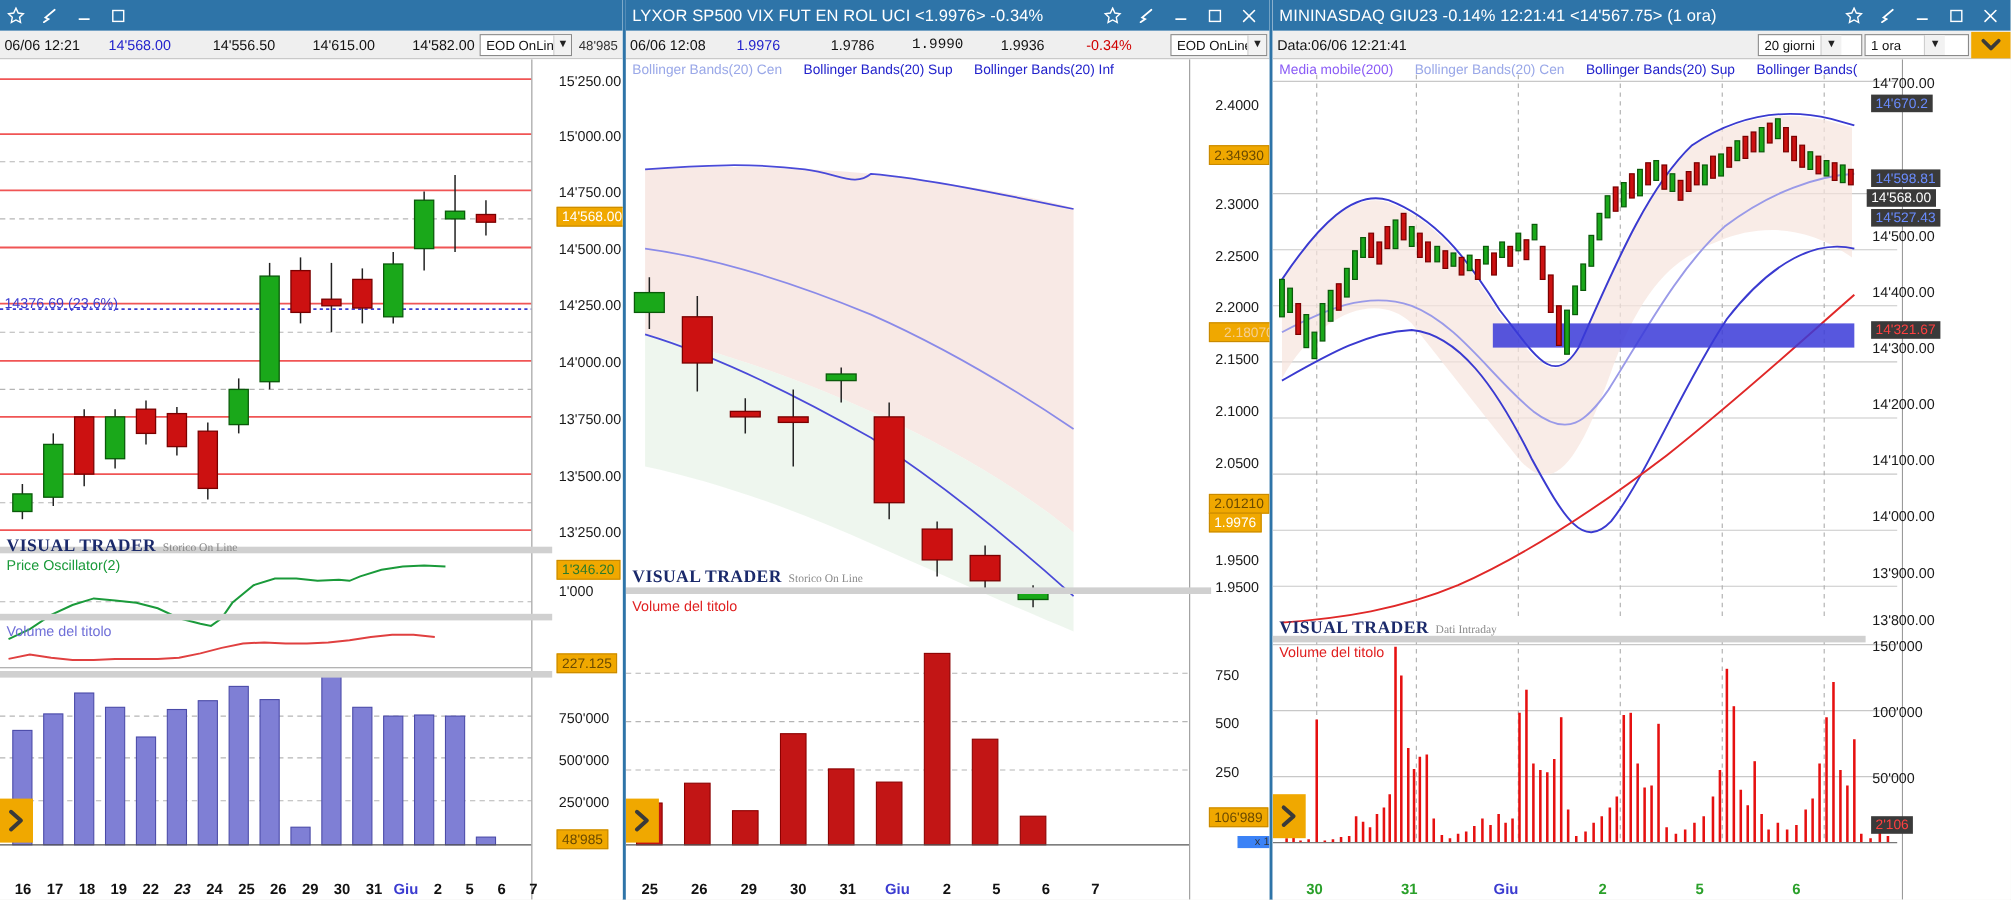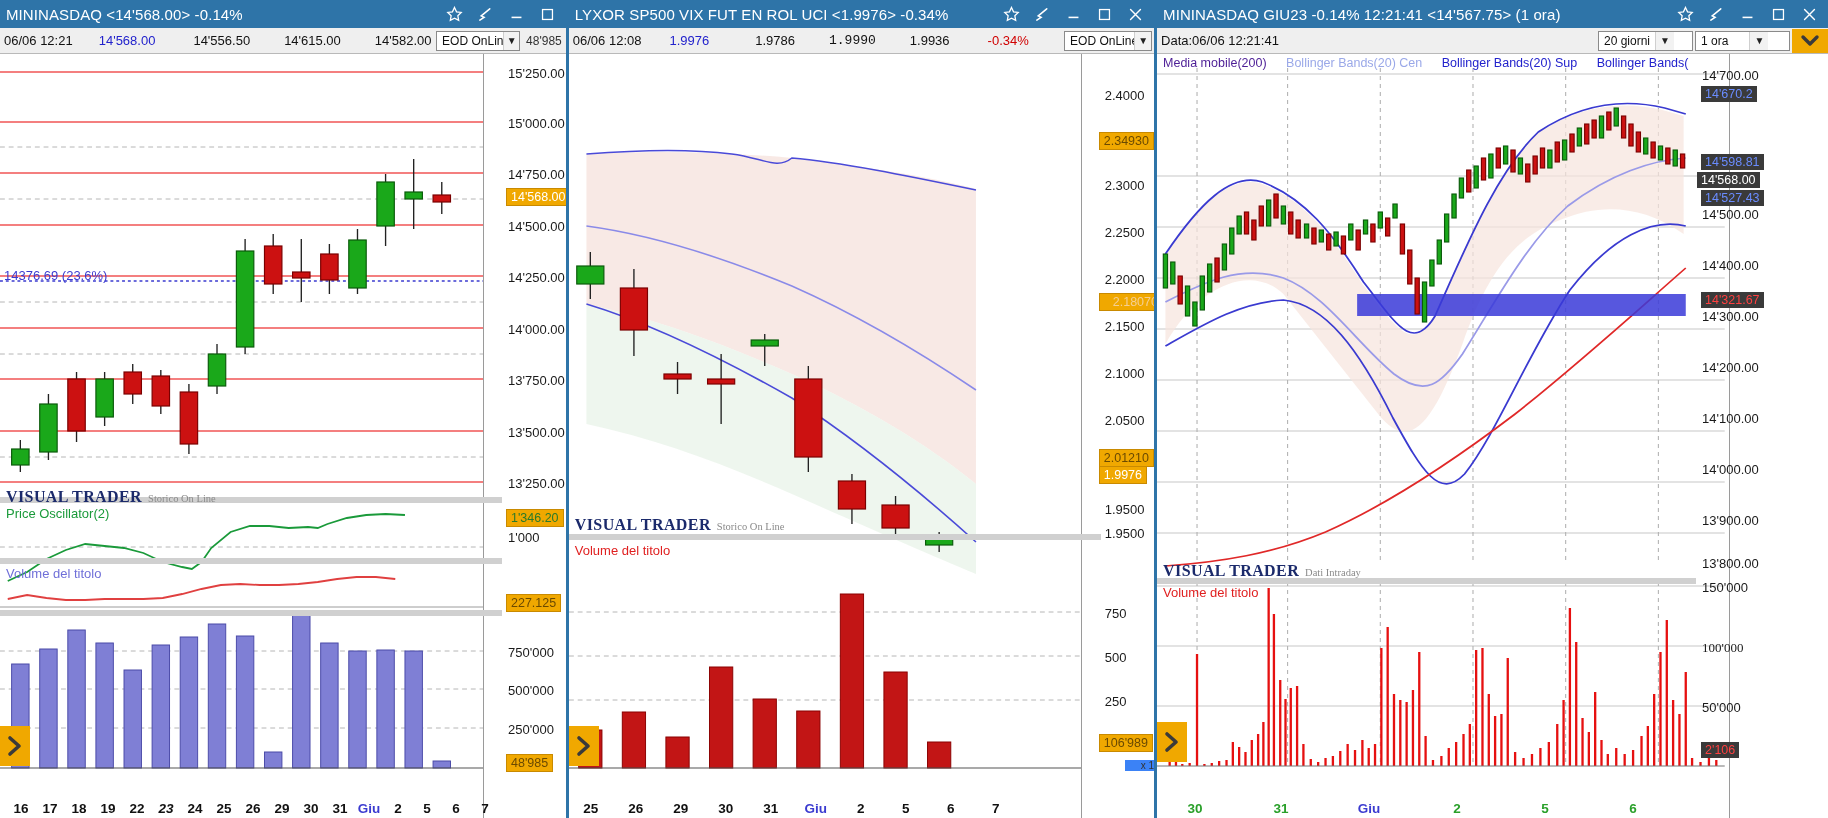--- a/index.html
+++ b/index.html
@@ -34,21 +34,21 @@
 
   
   .chartarea{position:relative;width:100%;height:calc(818px - 54px);background:#fff;}
   svg.layer{position:absolute;left:0;top:0;width:100%;height:100%;}
 
   .legend{position:absolute;top:2px;left:6px;font-size:12.5px;white-space:nowrap;z-index:4;}
   .legend span{margin-right:16px;}
   .lg-cen{color:#9aa8e8;}
   .lg-sup{color:#2222cc;}
   .lg-inf{color:#2222cc;}
-  .lg-ma{color:#4c1d95;}
+  .lg-ma{color:#8b5cf6;}
 
   .axislabel{position:absolute;font-size:13px;color:#1a1a1a;white-space:nowrap;z-index:3;}
   .badge{position:absolute;font-size:12.5px;padding:1px 4px;white-space:nowrap;z-index:6;box-sizing:border-box;}
   .badge.orange{background:#f0a800;color:#fff;border:1px solid #c98a00;}
   .badge.orange.dk{color:#6b4a00;}
   .badge.orange.grn{color:#2a7a2a;}
   .badge.dark{background:#3a3a3a;color:#fff;}
   .badge.dark.blue{color:#6a8cff;}
   .badge.dark.red{color:#ff4040;}
   .badge.yellow{background:#3b82f6;color:#333;font-size:10px;padding:0 16px;text-align:center;}
@@ -76,21 +76,20 @@
   .sepbar{position:absolute;left:0;right:0;height:6px;background:#d0d0d0;z-index:3;}
 </style>
 </head>
 <body>
 
 <div class="workspace">
 
   <div class="panel p1">
 
     <div class="titlebar">
-      <div class="title">MININASDAQ &lt;14'568.00&gt; -0.14%</div>
       <div class="wbtns">
         <span class="wbtn">
           <svg width="17" height="17" viewBox="0 0 24 24">
               <path d="M12 2l2.9 6.2 6.6.9-4.8 4.6 1.2 6.6L12 17.2 6.1 20.3l1.2-6.6L2.5 9.1l6.6-.9z" fill="none" stroke="#fff" stroke-width="1.8"></path>
             </svg>
         </span>
         <span class="wbtn">
           <svg width="17" height="17" viewBox="0 0 24 24">
               <path d="M18 4 L6 14 L10 16 L4 20" fill="none" stroke="#fff" stroke-width="2.2" stroke-linecap="round"></path>
             </svg>
@@ -337,20 +336,25 @@
       <span class="spacer"></span>
       <span class="combo" style="width:88px;">
         <span class="ctext">EOD OnLine</span>
         <span class="carrow">▼</span>
       </span>
     </div>
 
     <div class="chartarea">
       <div class="axiscol" style="width:72px;"></div>
 
+      <div class="legend">
+        <span class="lg-cen">Bollinger Bands(20) Cen</span>
+        <span class="lg-sup">Bollinger Bands(20) Sup</span>
+        <span class="lg-inf">Bollinger Bands(20) Inf</span>
+      </div>
 
       <svg class="layer" viewBox="0 0 604 764" preserveAspectRatio="none">
 
         <path d="M18,100 C90,96 160,98 230,104 C300,112 370,122 420,135 L420,430 C370,390 300,350 230,320 C160,290 90,265 18,250 Z" fill="#f6e2dc" opacity="0.75"></path>
         <path d="M18,250 C90,265 160,290 230,320 C300,350 370,390 420,430 L420,520 C370,500 300,470 230,440 C160,410 90,385 18,370 Z" fill="#e2f0e2" opacity="0.6"></path>
 
         <path d="M18,100 C70,96 120,94 168,100 C200,104 215,116 230,104 C280,108 350,122 420,136" fill="none" stroke="#4a4ad8" stroke-width="1.6"></path>
 
         <path d="M18,172 C80,180 150,200 230,232 C300,262 365,300 420,336" fill="none" stroke="#8a8ae8" stroke-width="1.6"></path>
 
@@ -752,21 +756,21 @@
           <line x1="502" y1="618" x2="502" y2="712"></line>
             <line x1="508" y1="704" x2="508" y2="712"></line>
           <line x1="516" y1="708" x2="516" y2="712"></line>
             <line x1="524" y1="702" x2="524" y2="712"></line>
           <line x1="531" y1="706" x2="531" y2="712"></line>
         </g>
         <line x1="0" y1="712" x2="539" y2="712" stroke="#777" stroke-width="1"></line>
       </svg>
 
       <div class="axislabel" style="left:545px;top:526px;">150'000</div>
-      <div class="axislabel" style="left:545px;top:586px;font-family:Liberation Serif, serif;">100'000</div>
+      <div class="axislabel" style="left:545px;top:586px;">100'000</div>
       <div class="axislabel" style="left:545px;top:646px;">50'000</div>
       <div class="badge dark red" style="left:544px;top:688px;">2'106</div>
 
       <div class="gobtn" style="left:0;top:668px;">
         <svg width="18" height="22" viewBox="0 0 18 22">
             <path d="M4 3 L13 11 L4 19" fill="none" stroke="#3a3a3a" stroke-width="3.6" stroke-linecap="round" stroke-linejoin="round"></path>
           </svg>
       </div>
 
       <div class="xaxis">

